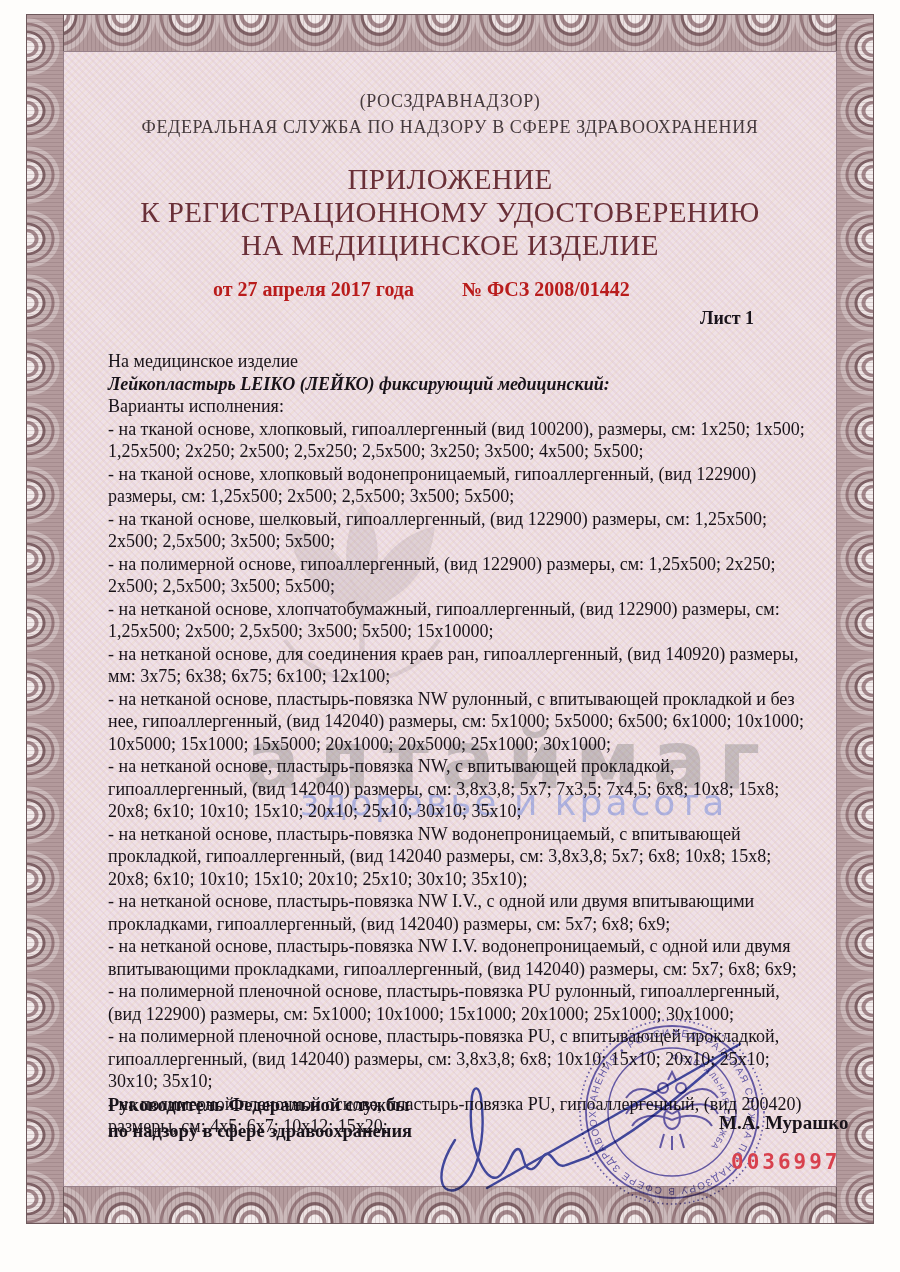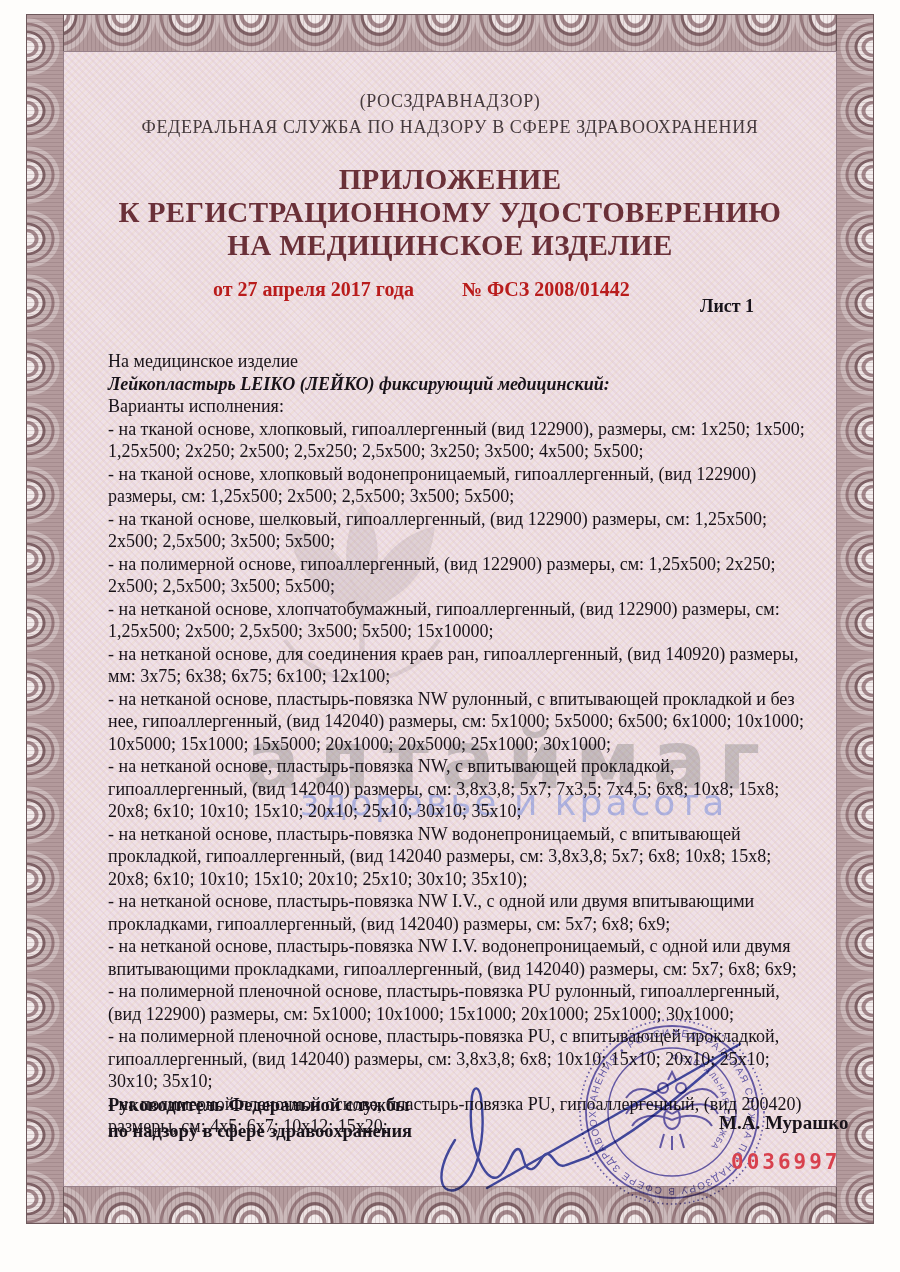--- a/index.html
+++ b/index.html
@@ -40,24 +40,24 @@
   
   .field{position:absolute;left:63px;right:63px;top:51px;bottom:85px;
          background-color:#efe1e7;border:1px solid #97818a;
          background-image:
            repeating-linear-gradient(45deg, rgba(214,178,202,.22) 0 2px, transparent 2px 5px),
            repeating-linear-gradient(-45deg, rgba(233,208,160,.20) 0 2px, transparent 2px 5px);}
   
   .hdr{position:absolute;left:70px;right:70px;top:88px;text-align:center;
        font-size:18px;line-height:26px;color:#453a3d;letter-spacing:.6px;}
   .ttl{position:absolute;left:70px;right:70px;top:163px;text-align:center;
-       font-weight:700;font-size:29px;line-height:33px;color:#6a3038;letter-spacing:.4px;}
+       font-weight:400;font-size:29px;line-height:33px;color:#6a3038;letter-spacing:.4px;}
   .dateline{position:absolute;top:278px;font-weight:700;font-size:20px;color:#b91c1c;text-align:right;}
   .d1{left:213px;} .d2{left:462px;}
-  .sheet{position:absolute;left:700px;top:296px;font-weight:700;font-size:18px;color:#18131a;}
+  .sheet{position:absolute;left:700px;top:308px;font-weight:700;font-size:18px;color:#18131a;}
   .bodytxt{position:absolute;left:108px;top:350px;width:700px;
            font-size:18px;line-height:22.5px;color:#181319;}
   .bodytxt p{margin:0;}
   .bold{font-weight:700;font-style:italic;}
   .foot{position:absolute;left:108px;top:1092px;font-weight:700;font-size:18.5px;
         line-height:26px;color:#18131a;}
   .signatory{position:absolute;left:679px;top:1112px;font-weight:700;font-size:19px;color:#18131a;padding-left:40px;}
   .serial{position:absolute;left:731px;top:1150px;font-family:"DejaVu Sans Mono",monospace;
           font-weight:600;font-size:21px;letter-spacing:3px;color:#d8414d;}
   
@@ -112,21 +112,21 @@
   <div class="dateline d1">от 27 апреля 2017 года</div>
   <div class="dateline d2">№  ФСЗ 2008/01442</div>
   <div class="sheet">Лист 1</div>
 
   <div class="bodytxt">
     <p>На медицинское изделие</p>
     <p class="bold">Лейкопластырь LEIKO (ЛЕЙКО) фиксирующий медицинский:</p>
     <p>Варианты исполнения:</p>
     <div>
 
-    <p>- на тканой основе, хлопковый, гипоаллергенный (вид 122900), размеры, см: 1х250; 1х500; 1,25х500; 2х250; 2х500; 2,5х250; 2,5х500; 3х250; 3х500; 4х500; 5х500;</p>
+    <p>- на тканой основе, хлопковый, гипоаллергенный (вид 100200), размеры, см: 1х250; 1х500; 1,25х500; 2х250; 2х500; 2,5х250; 2,5х500; 3х250; 3х500; 4х500; 5х500;</p>
         <p>- на тканой основе, хлопковый водонепроницаемый, гипоаллергенный, (вид 122900) размеры, см: 1,25х500; 2х500; 2,5х500; 3х500; 5х500;</p>
         <p>- на тканой основе, шелковый, гипоаллергенный, (вид 122900) размеры, см: 1,25х500; 2х500; 2,5х500; 3х500; 5х500;</p>
         <p>- на полимерной основе, гипоаллергенный, (вид 122900) размеры, см: 1,25х500; 2х250; 2х500; 2,5х500; 3х500; 5х500;</p>
         <p>- на нетканой основе, хлопчатобумажный, гипоаллергенный, (вид 122900) размеры, см: 1,25х500; 2х500; 2,5х500; 3х500; 5х500; 15х10000;</p>
         <p>- на нетканой основе, для соединения краев ран, гипоаллергенный, (вид 140920) размеры, мм: 3х75; 6х38; 6х75; 6х100; 12х100;</p>
         <p>- на нетканой основе, пластырь-повязка NW рулонный, с впитывающей прокладкой и без нее, гипоаллергенный, (вид 142040) размеры, см: 5х1000; 5х5000; 6х500; 6х1000; 10х1000; 10х5000; 15х1000; 15х5000; 20х1000; 20х5000; 25х1000; 30х1000;</p>
         <p>- на нетканой основе, пластырь-повязка NW, с впитывающей прокладкой, гипоаллергенный, (вид 142040) размеры, см: 3,8х3,8; 5х7; 7х3,5; 7х4,5; 6х8; 10х8; 15х8; 20х8; 6х10; 10х10; 15х10; 20х10; 25х10; 30х10; 35х10;</p>
         <p>- на нетканой основе, пластырь-повязка NW водонепроницаемый, с впитывающей прокладкой, гипоаллергенный, (вид 142040 размеры, см: 3,8х3,8; 5х7; 6х8; 10х8; 15х8; 20х8; 6х10; 10х10; 15х10; 20х10; 25х10; 30х10; 35х10);</p>
         <p>- на нетканой основе, пластырь-повязка NW I.V., с одной или двумя впитывающими прокладками, гипоаллергенный, (вид 142040) размеры, см: 5х7; 6х8; 6х9;</p>
         <p>- на нетканой основе, пластырь-повязка NW I.V. водонепроницаемый, с одной или двумя впитывающими прокладками, гипоаллергенный, (вид 142040) размеры, см: 5х7; 6х8; 6х9;</p>

